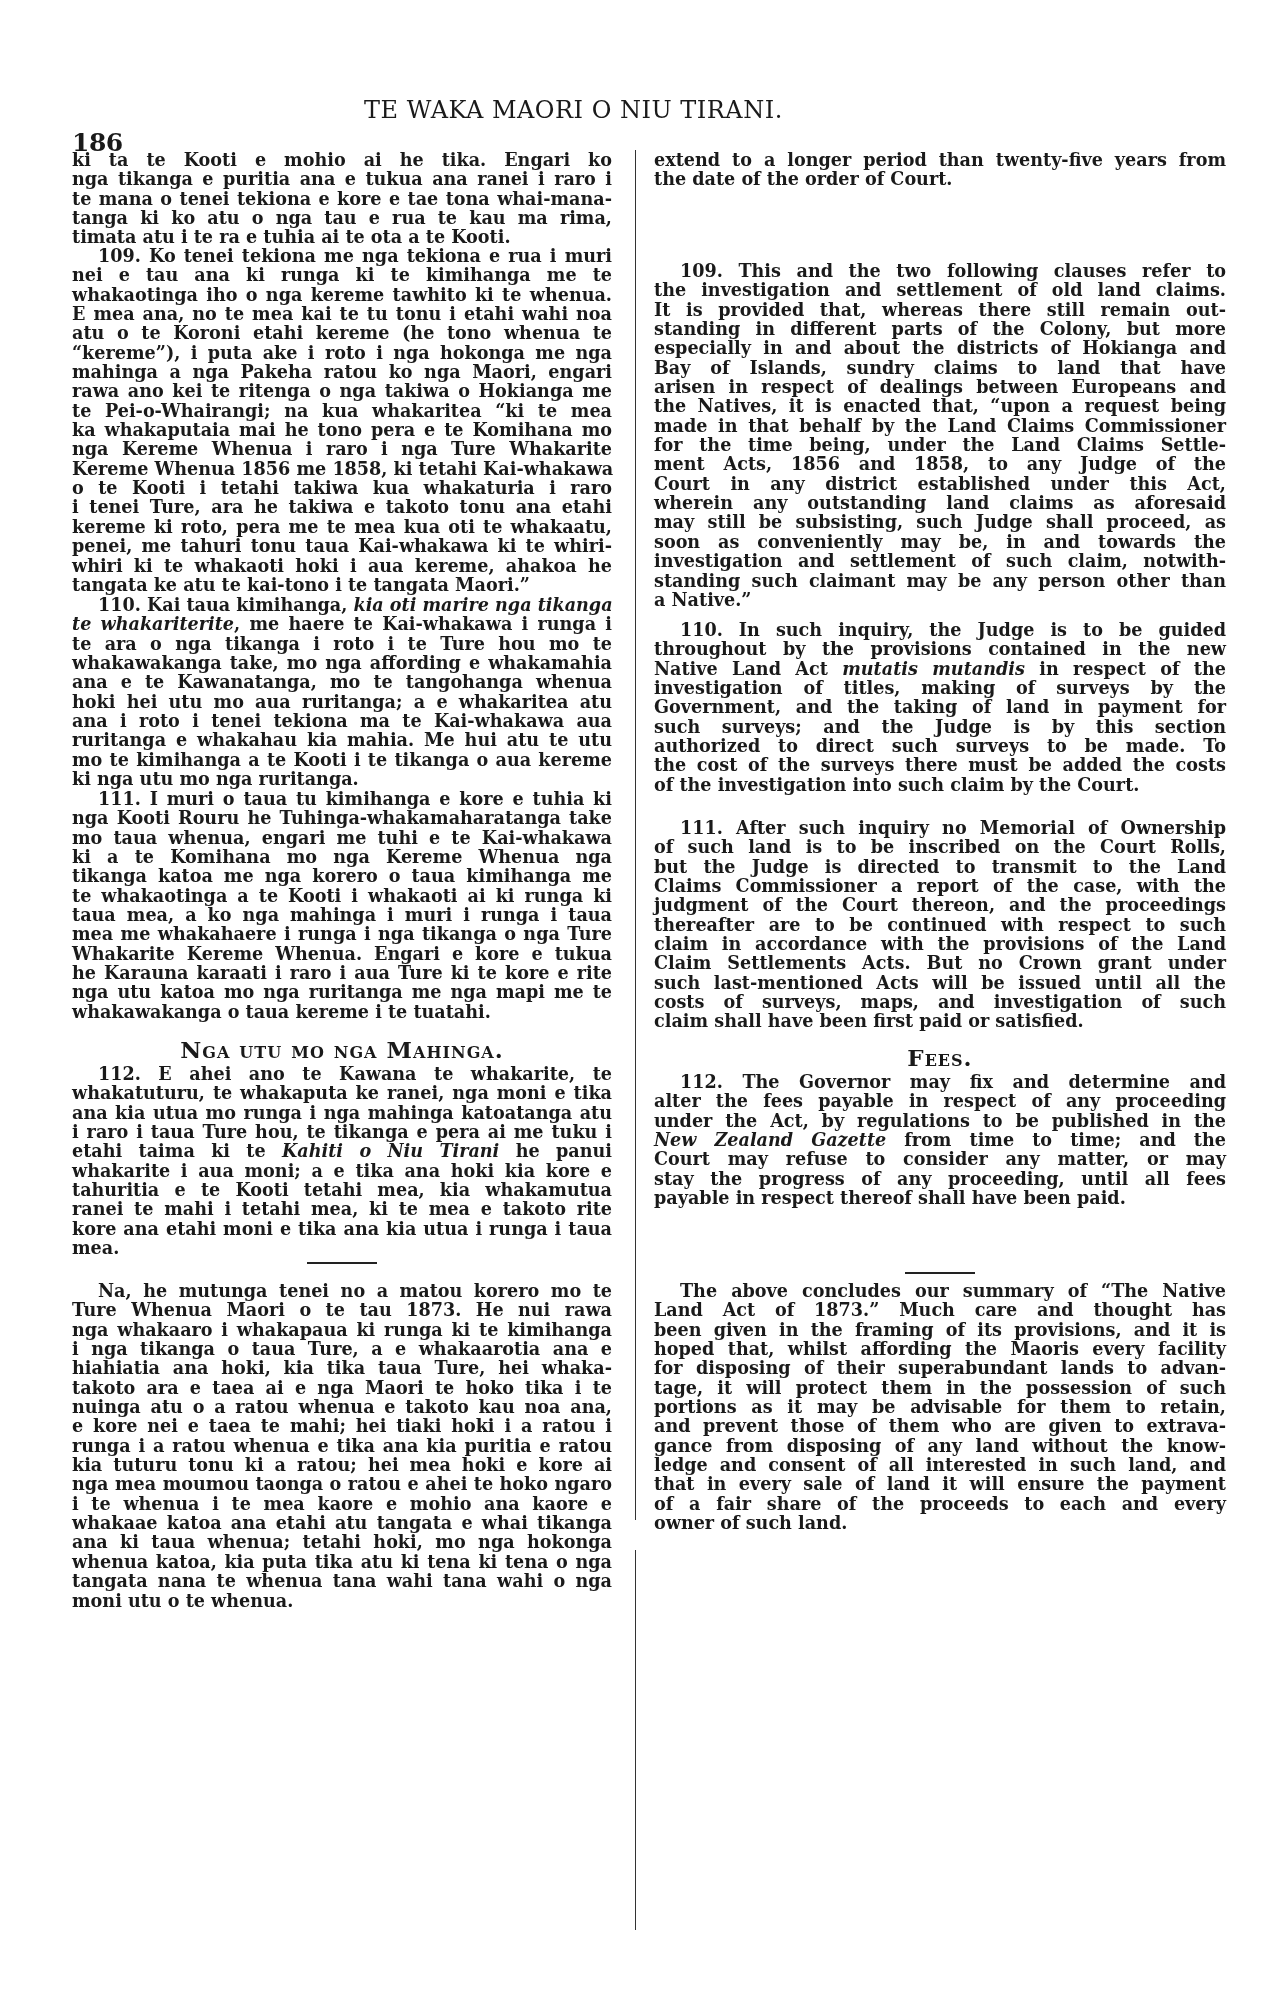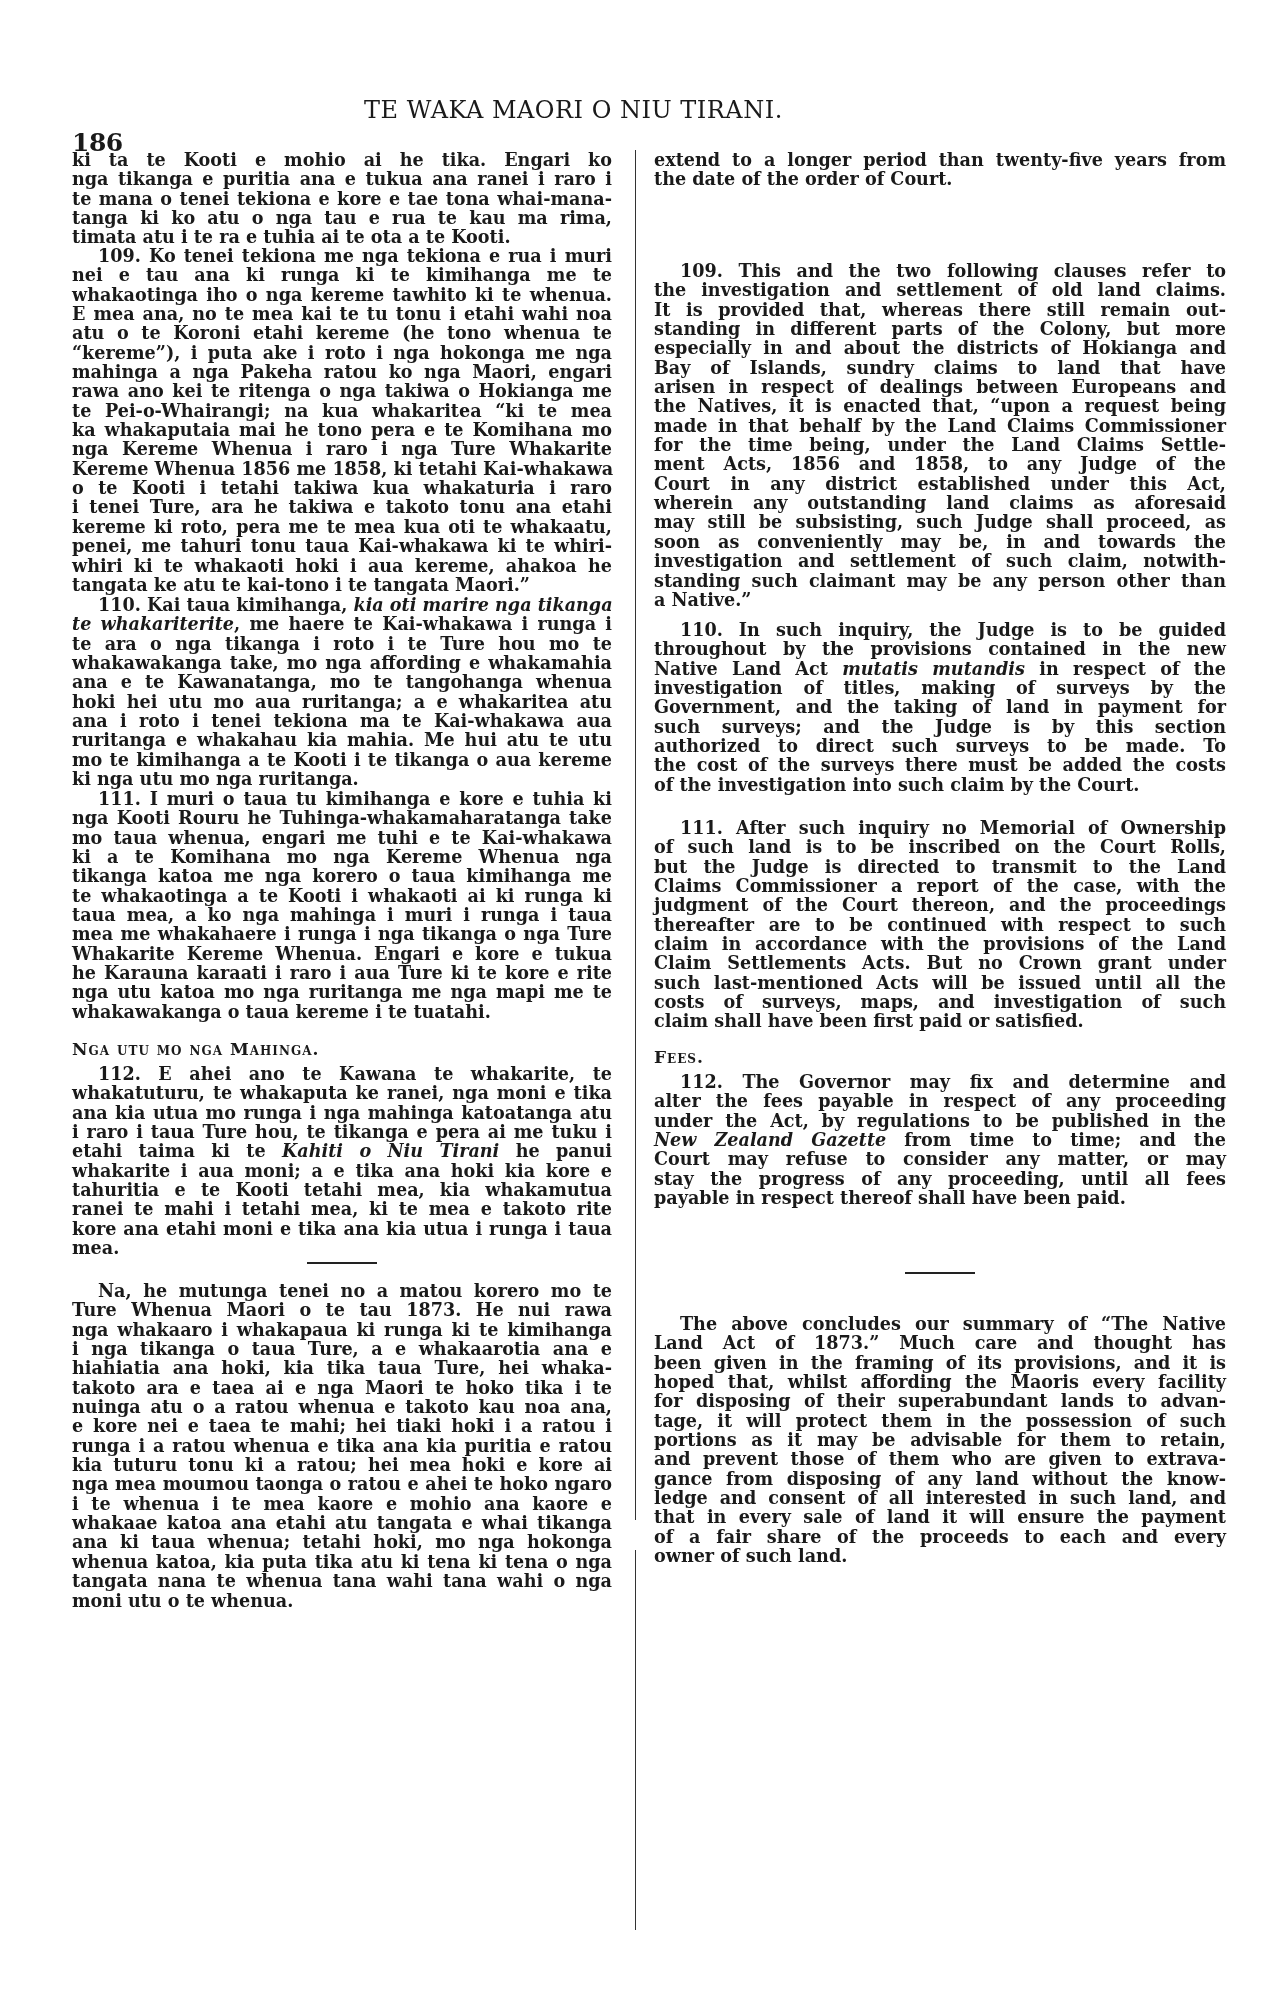--- a/index.html
+++ b/index.html
@@ -30,21 +30,21 @@
     background: #333;
   }
   .col-rule-2 {
     position: absolute; left: 635px; top: 1550px; width: 1px; height: 380px;
     background: #333;
   }
   .line { white-space: nowrap; text-align: justify; text-align-last: justify; display: block; height: 19.35px; overflow: visible; }
   .line.last { text-align-last: left; }
   .indent { padding-left: 26px; }
   .section-head {
-    font-variant: small-caps; font-size: 17px; letter-spacing: 1px;
+    text-align: center; font-variant: small-caps; font-size: 23px; letter-spacing: 1px;
     display: block; height: 22px;
   }
   .short-rule {
     display: block; width: 70px; height: 2px; background: #222; margin: 0 auto;
   }
   i { font-style: italic; }
   .block { position: absolute; left: 0; width: 100%; font-weight: bold; }
 </style>
 </head>
 <body>
@@ -219,21 +219,21 @@
     <span class="line"><i>New Zealand Gazette</i><span> from time to time; and the</span></span>
     <div>
         <span class="line">Court may refuse to consider any matter, or may</span>
         <span class="line">stay the progress of any proceeding, until all fees</span>
         <span class="line last">payable in respect thereof shall have been paid.</span>
       </div>
   </div>
   <div class="block" style="top:1122px">
       <span class="short-rule"></span>
     </div>
-  <div class="block" style="top:1164px">
+  <div class="block" style="top:1131px">
       <span class="line indent">The above concludes our summary of “The Native</span>
       <span class="line">Land Act of 1873.” Much care and thought has</span>
       <span class="line">been given in the framing of its provisions, and it is</span>
       <span class="line">hoped that, whilst affording the Maoris every facility</span>
       <span class="line">for disposing of their superabundant lands to advan-</span>
       <span class="line">tage, it will protect them in the possession of such</span>
       <span class="line">portions as it may be advisable for them to retain,</span>
       <span class="line">and prevent those of them who are given to extrava-</span>
       <span class="line">gance from disposing of any land without the know-</span>
       <span class="line">ledge and consent of all interested in such land, and</span>

